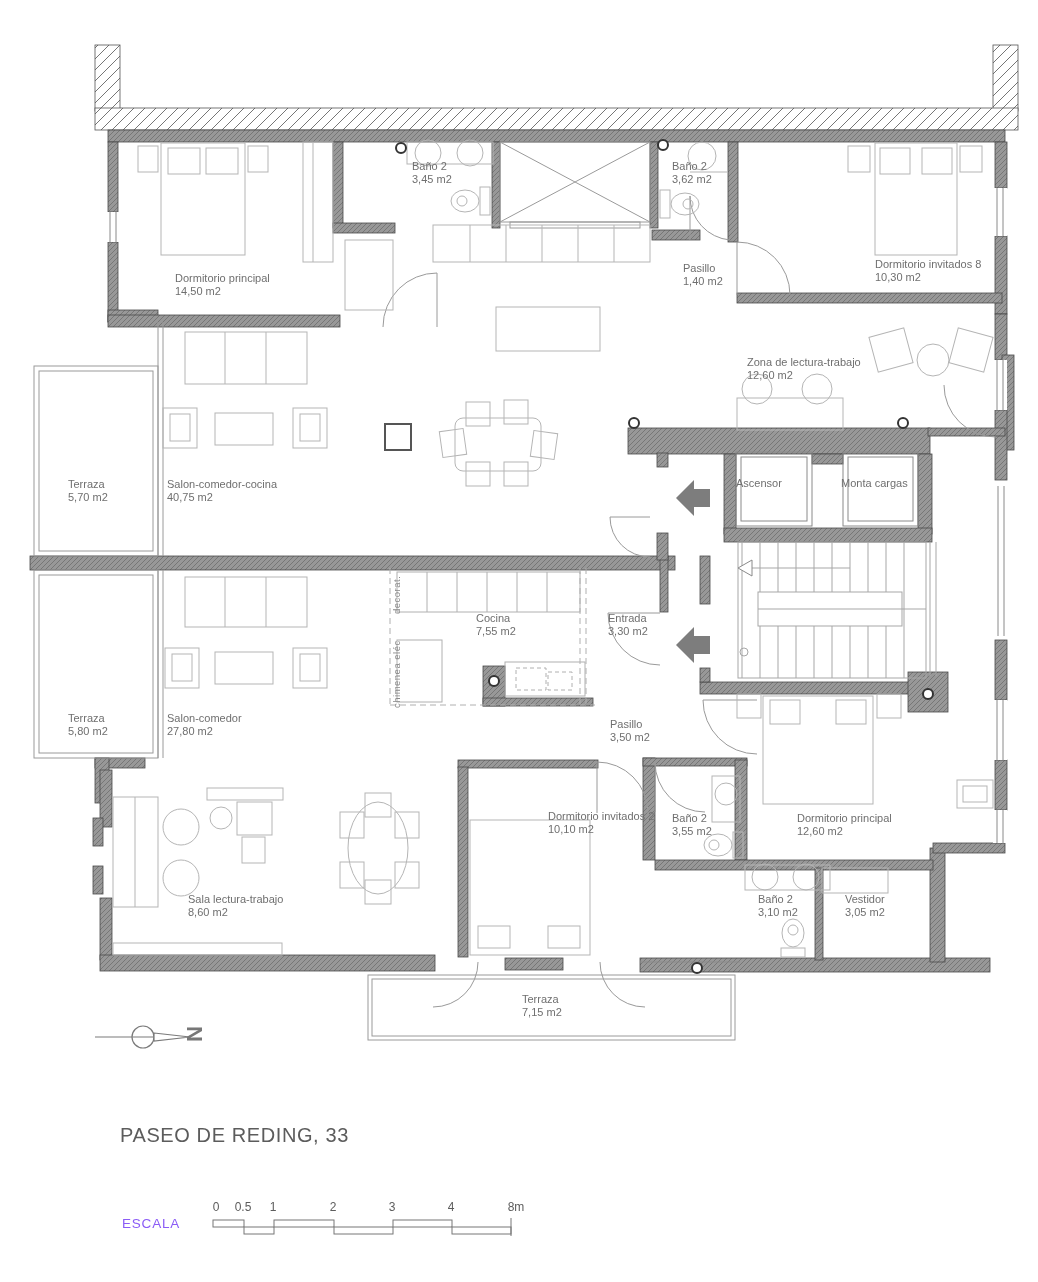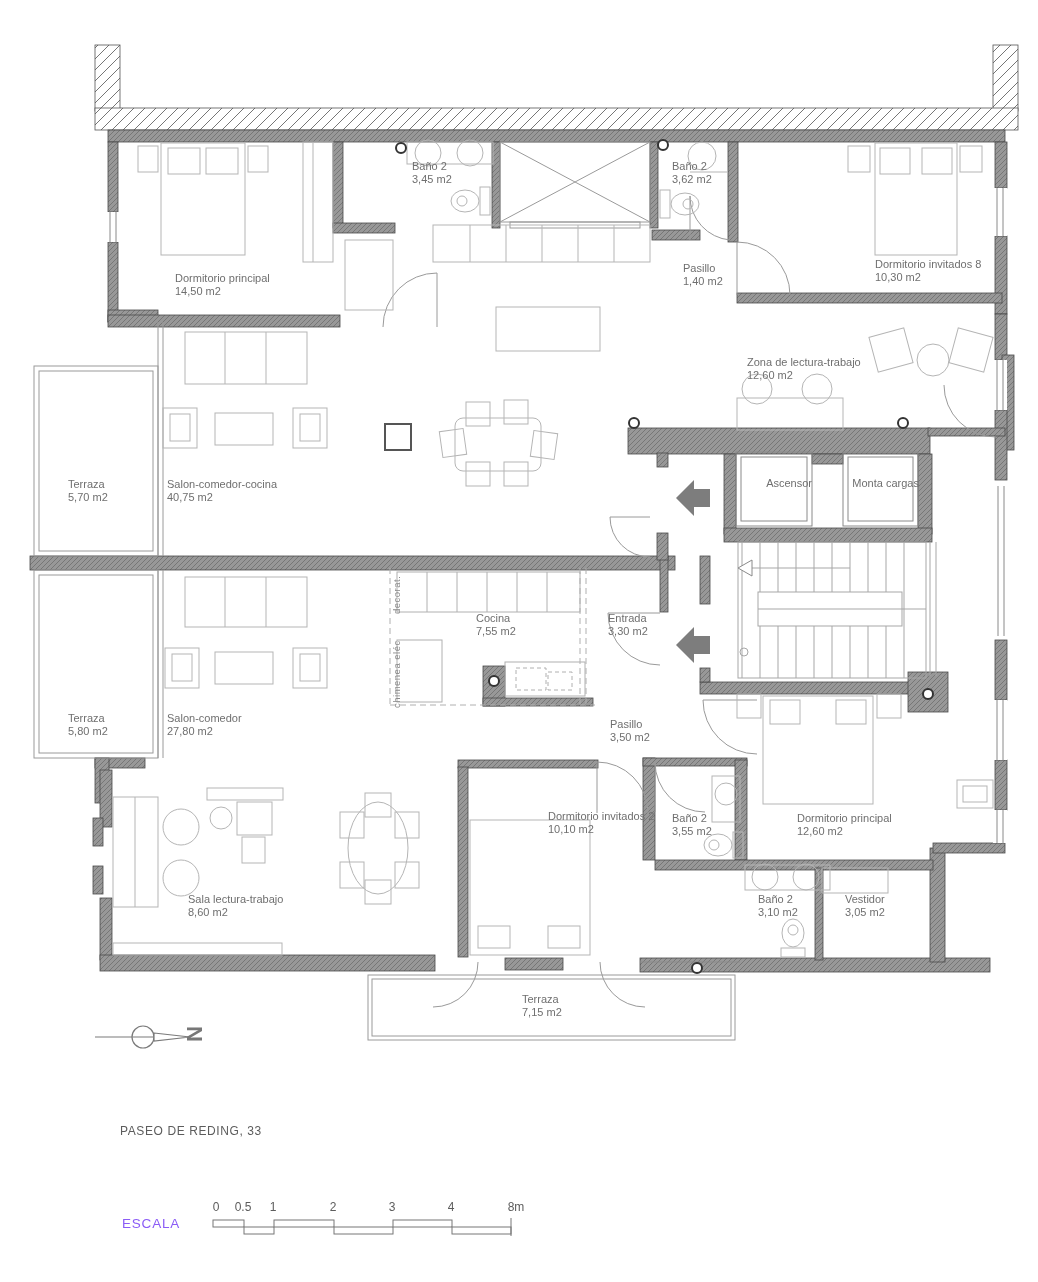--- a/index.html
+++ b/index.html
@@ -2,24 +2,24 @@
 <html><head>
 <meta charset="utf-8">
 <style>
   html,body{margin:0;padding:0;background:#ffffff;}
   .canvas{position:relative;width:1038px;height:1282px;background:#fff;overflow:hidden;
           font-family:"Liberation Sans",sans-serif;}
   svg{position:absolute;left:0;top:0;}
   .lbl{position:absolute;font-size:11px;line-height:13px;color:#6f6f6f;white-space:nowrap;}
   .lbl .nm{}
   .lbl .ar{}
-  .lbl-center{text-align:right;}
+  .lbl-center{text-align:left;}
   .vlbl{position:absolute;font-size:9.5px;color:#8a8a8a;writing-mode:vertical-rl;
         transform:rotate(180deg);white-space:nowrap;letter-spacing:.5px;}
-  .plan-title{position:absolute;left:120px;top:1124px;font-size:12px;color:#5c5c5c;letter-spacing:.6px;}
+  .plan-title{position:absolute;left:120px;top:1124px;font-size:20px;color:#5c5c5c;letter-spacing:.6px;}
   .escala{position:absolute;left:122px;top:1216px;font-size:13.5px;color:#8b5cf6;letter-spacing:.8px;}
   .tick{position:absolute;top:1200px;font-size:12px;color:#5c5c5c;transform:translateX(-50%);}
 </style>
 </head>
 <body>
 
 <div class="canvas">
 
 <svg width="1038" height="1282" viewBox="0 0 1038 1282">
   <defs>

